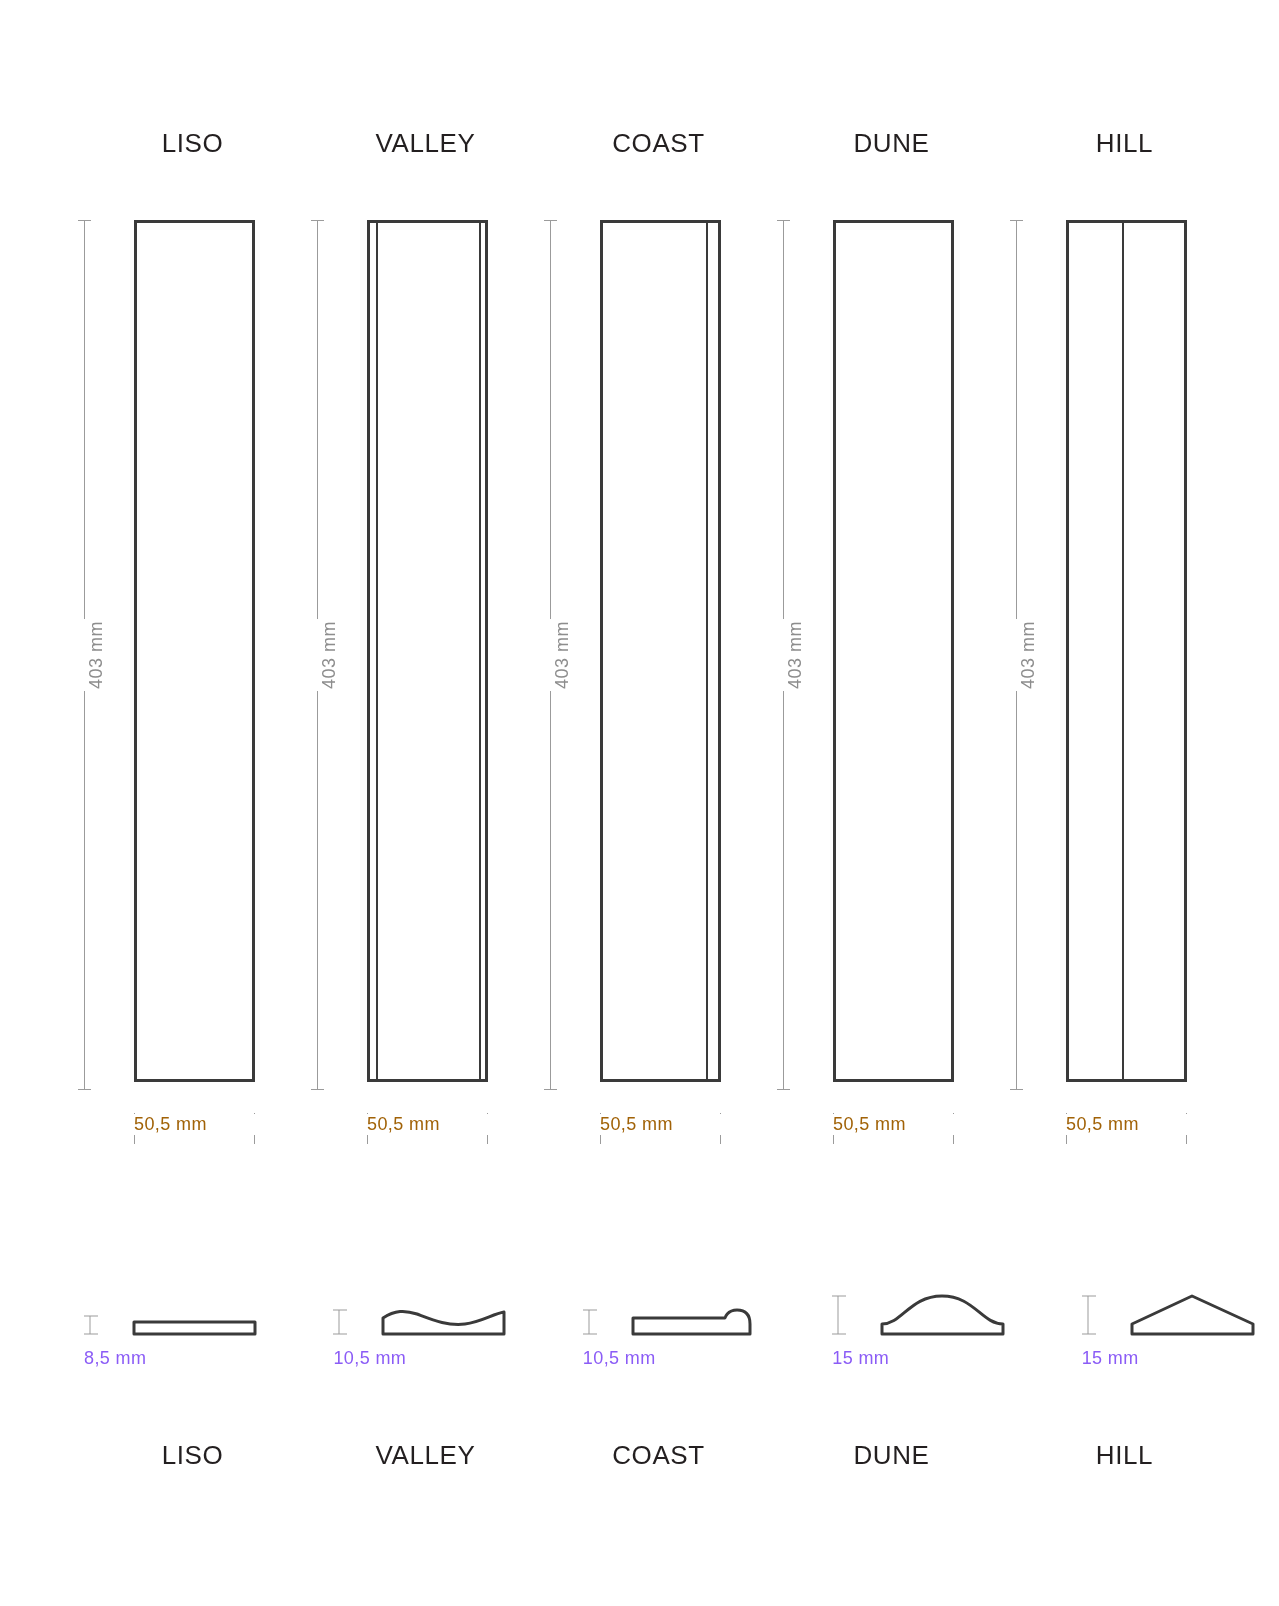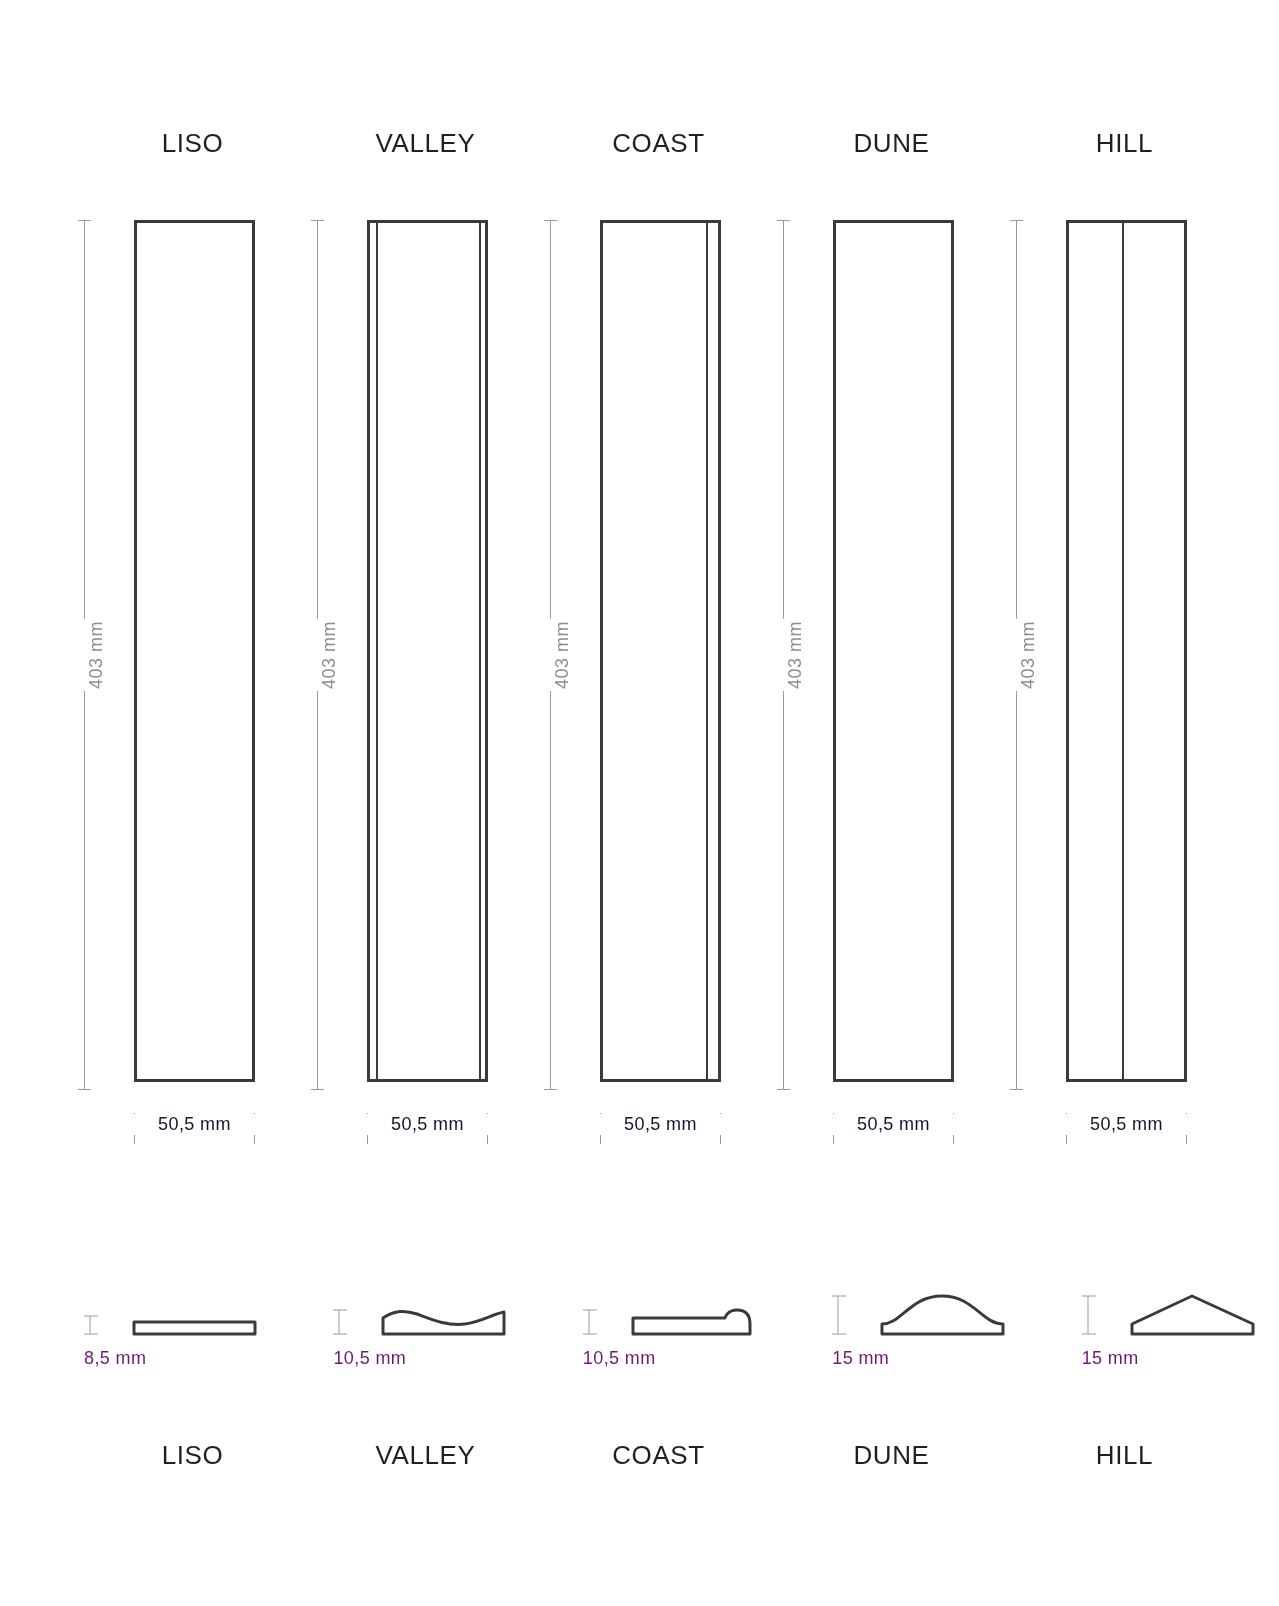--- a/index.html
+++ b/index.html
@@ -132,23 +132,22 @@
     height: 31px;
     background: #9b9b9b;
   }
   .hdim-line::before { left: 0; }
   .hdim-line::after { right: 0; }
   .hdim-label {
     position: absolute;
     left: 58px;
     width: 121px;
     top: 24px;
-    text-align: center;
     font-size: 18px;
-    color: #0f172a;
+    color: #a16207;
     background: #ffffff;
     letter-spacing: 0.4px;
   }
 
   
   .profiles-row {
     position: absolute;
     top: 1280px;
     left: 0;
     width: 1279px;
@@ -164,21 +163,21 @@
   .profile-svg {
     position: absolute;
     left: 0;
     top: 0;
   }
   .thick-label {
     position: absolute;
     top: 68px;
     left: 8px;
     font-size: 18px;
-    color: #701a75;
+    color: #8b5cf6;
     background: #ffffff;
     letter-spacing: 0.4px;
   }
 
   .bottom-title-row {
     position: absolute;
     top: 1440px;
     left: 0;
     width: 1279px;
     height: 44px;

